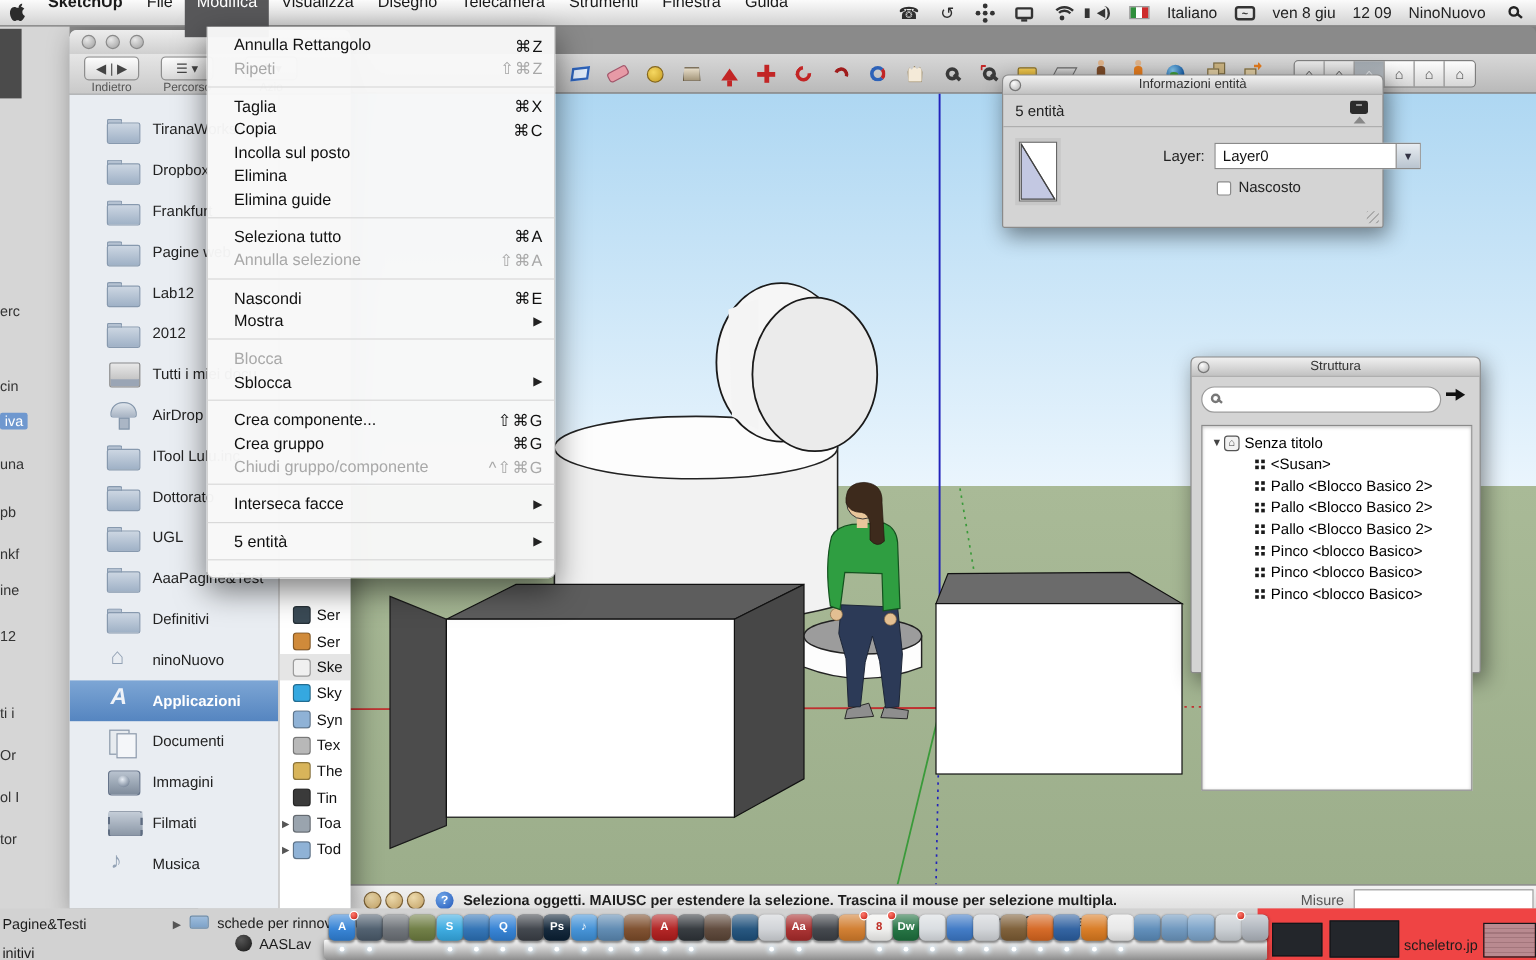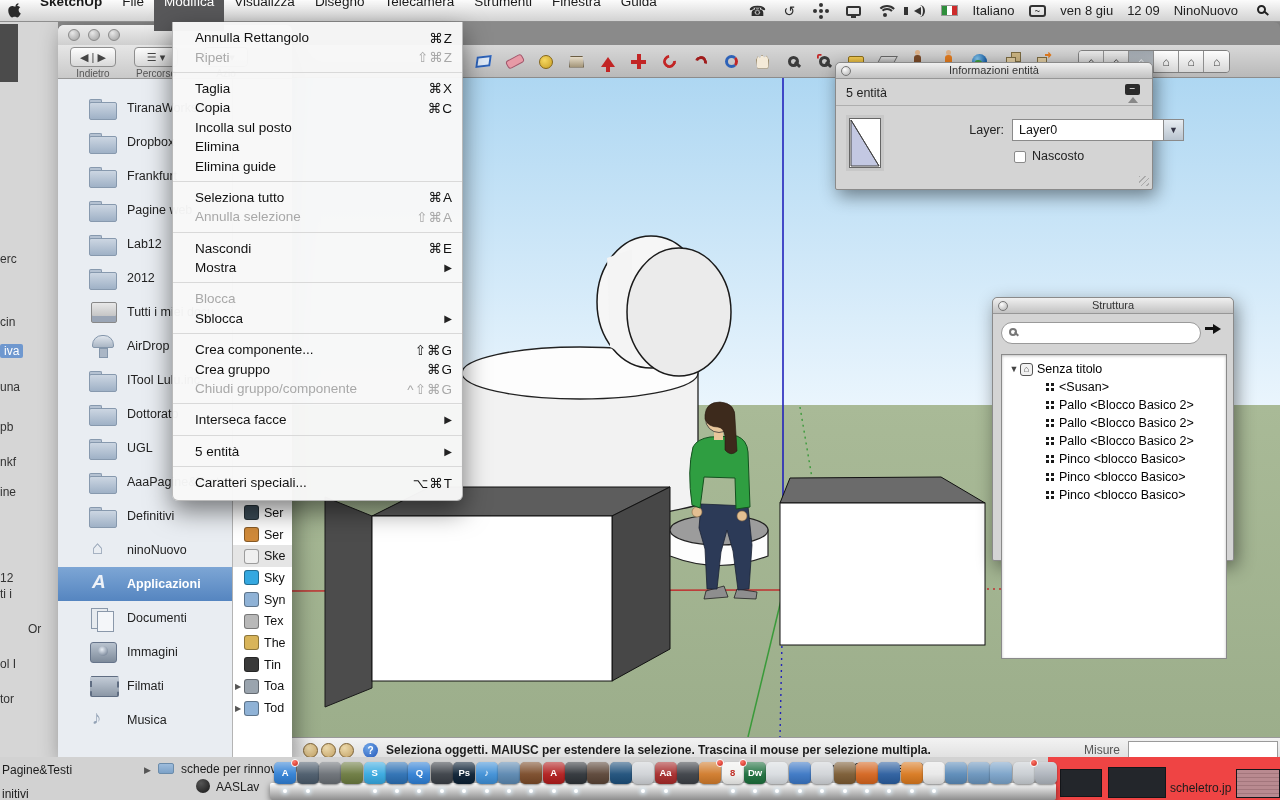--- a/index.html
+++ b/index.html
@@ -191,23 +191,23 @@
   <div id="leftstrip">
     <div class="dark"></div>
     <div id="l-frags">
         <span class="frag" style="top: 230px;">erc</span>
         <span class="frag" style="top: 293px;">cin</span>
         <span class="frag hl" style="top: 322px;">iva</span>
         <span class="frag" style="top: 358px;">una</span>
         <span class="frag" style="top: 398px;">pb</span>
         <span class="frag" style="top: 433px;">nkf</span>
         <span class="frag" style="top: 463px;">ine</span>
-        <span class="frag" style="top: 501px; margin-top: 48px;">12</span>
+        <span class="frag" style="top: 501px;">12</span>
         <span class="frag" style="top: 565px;">ti i</span>
-        <span class="frag" style="top: 600px; margin-left: 28px;">Or</span>
+        <span class="frag" style="top: 600px;">Or</span>
         <span class="frag" style="top: 635px;">ol I</span>
         <span class="frag" style="top: 670px;">tor</span>
       </div>
   </div>
 
   <div id="bottomstrip">
     <span class="txt" style="left:2px;top:6px" id="bg-pagine">Pagine&amp;Testi</span>
     <span class="txt" style="left:2px;top:30px">initivi</span>
     <span class="minitri" style="left:144px;top:8px">▶</span>
     <span class="minifold" style="left:158px;top:6px"></span>
@@ -588,24 +588,20 @@
         <div class="mi">
           <span class="mi-l">Interseca facce</span>
           <span class="mi-k sub">▶</span>
         </div>
         <div class="msep"></div>
         <div class="mi">
           <span class="mi-l">5 entità</span>
           <span class="mi-k sub">▶</span>
         </div>
         <div class="msep"></div>
-        <div class="mi">
-          <span class="mi-l">Caratteri speciali...</span>
-          <span class="mi-k">⌥⌘T</span>
-        </div>
       </div>
   </div>
 
   <div class="palette pal-ei">
     <div class="p-title">
       <div class="p-close"></div>
       <span>Informazioni entità</span>
     </div>
     <div class="ei-head">5 entità</div>
     <div class="ei-coll">

